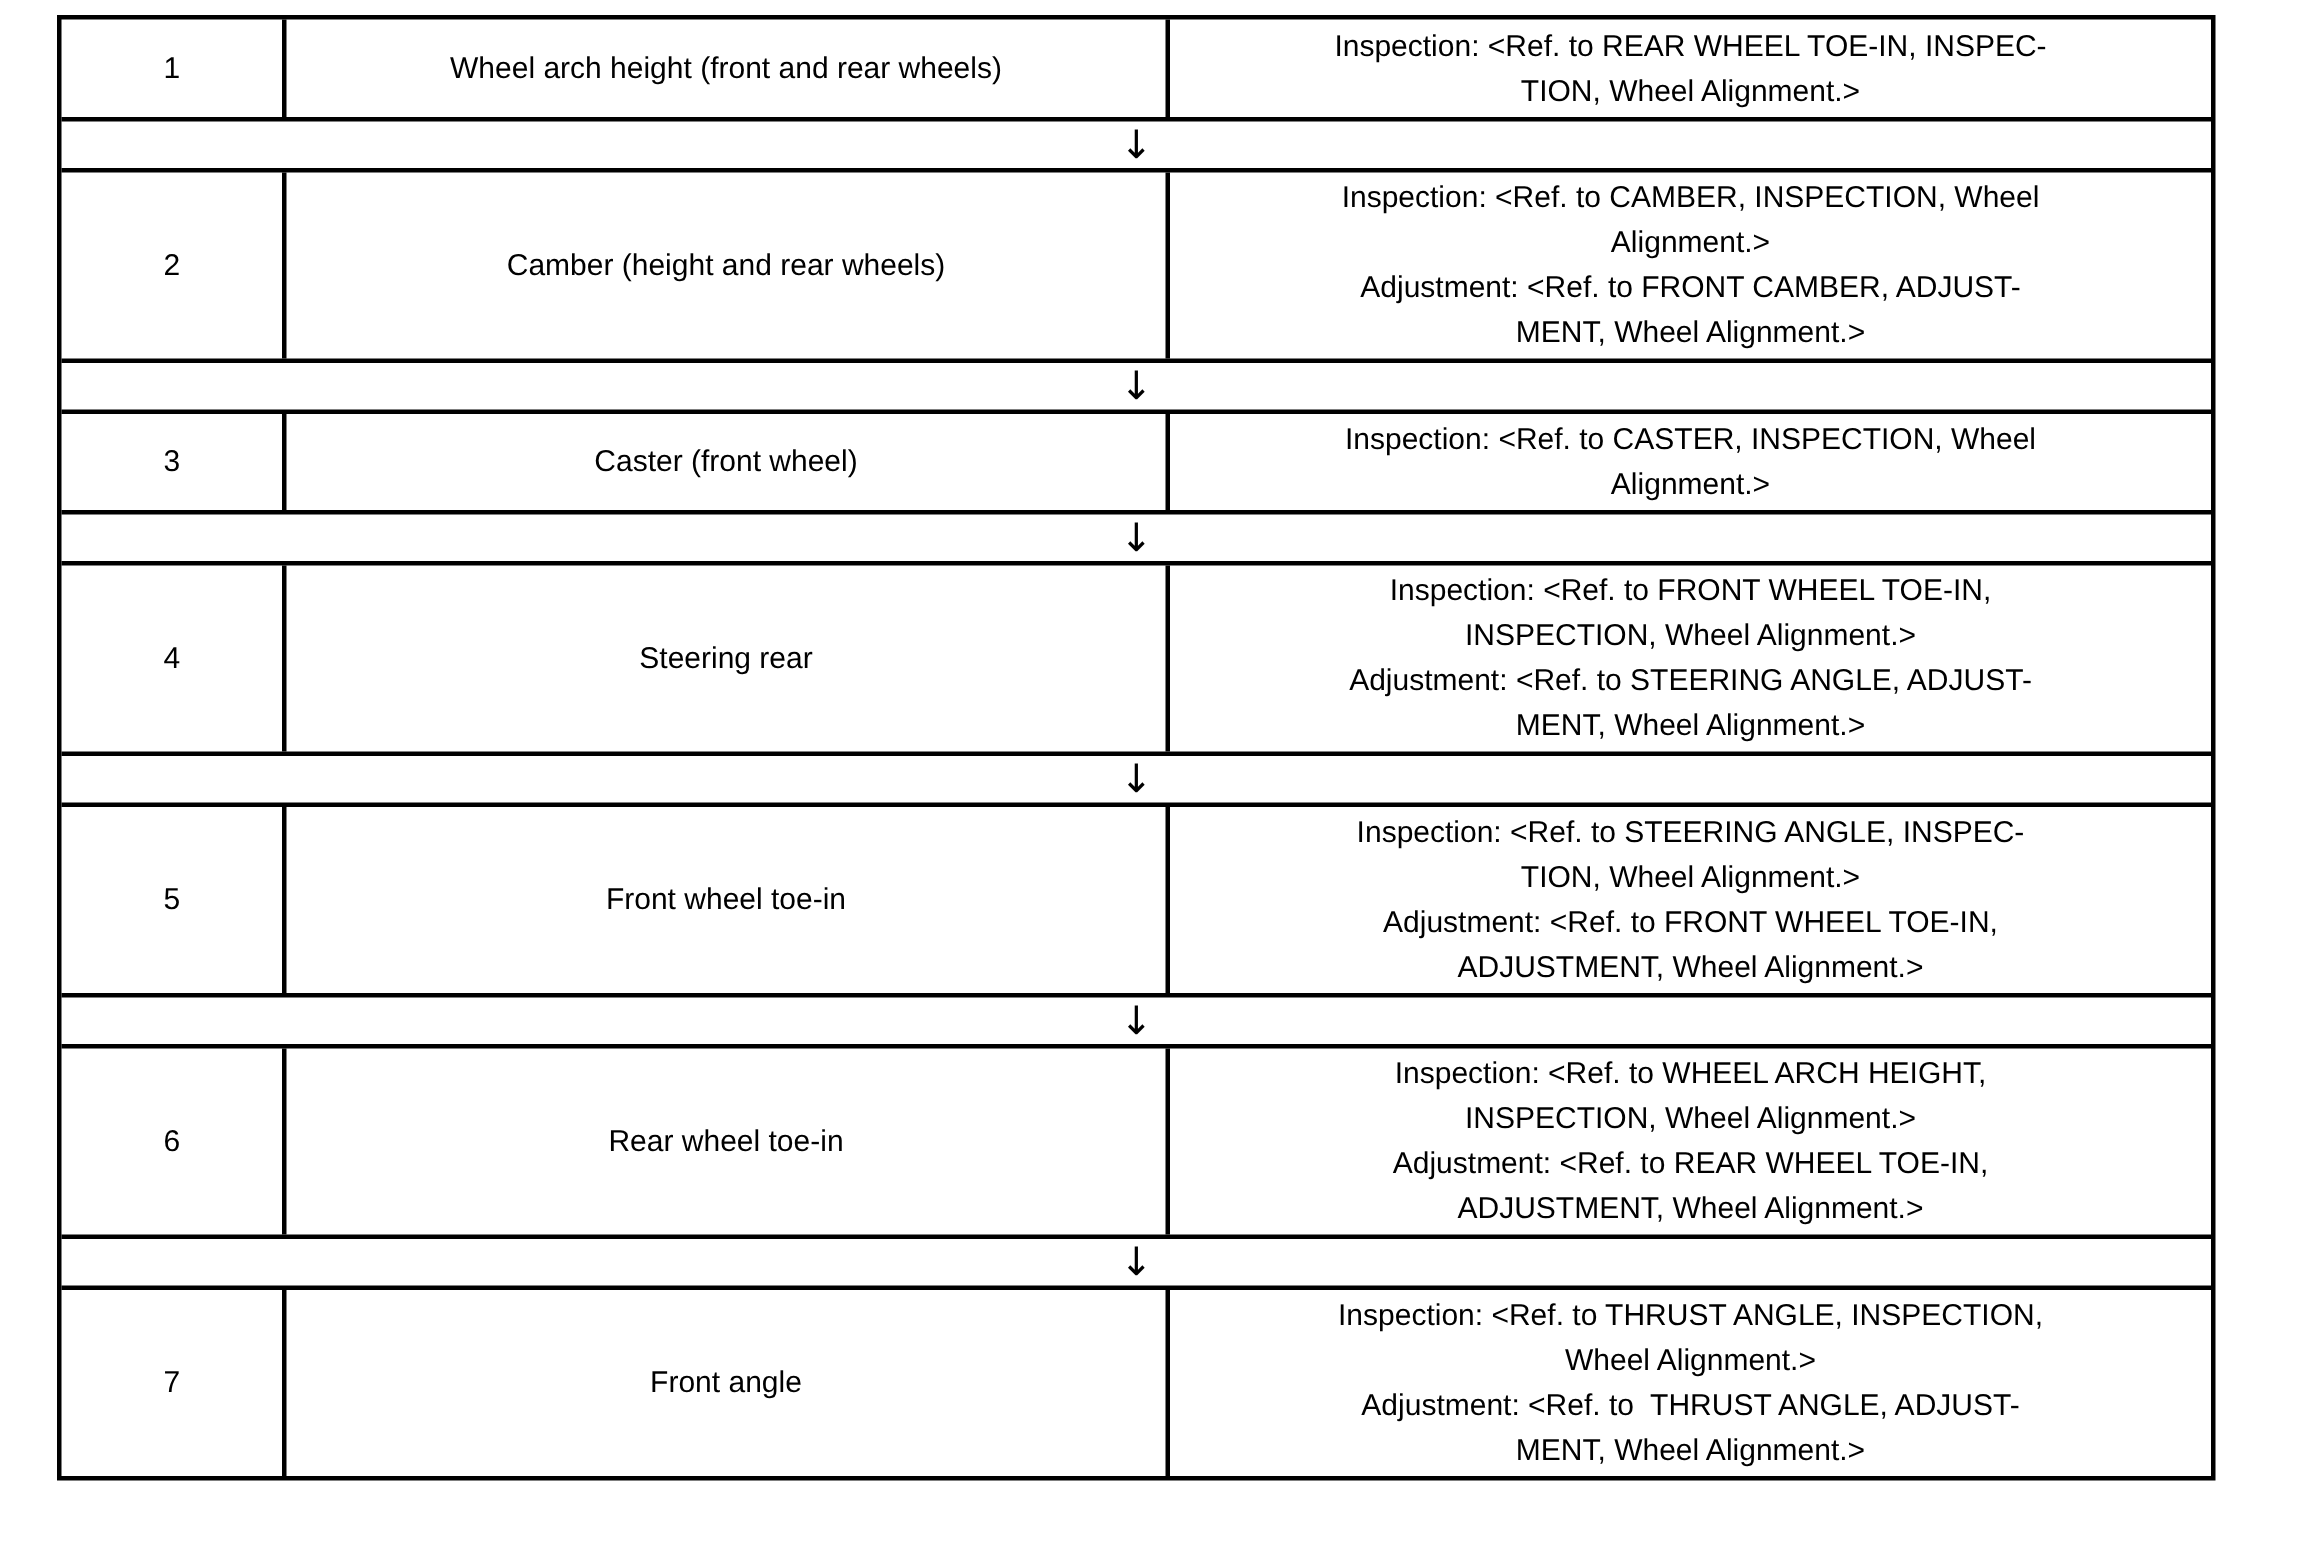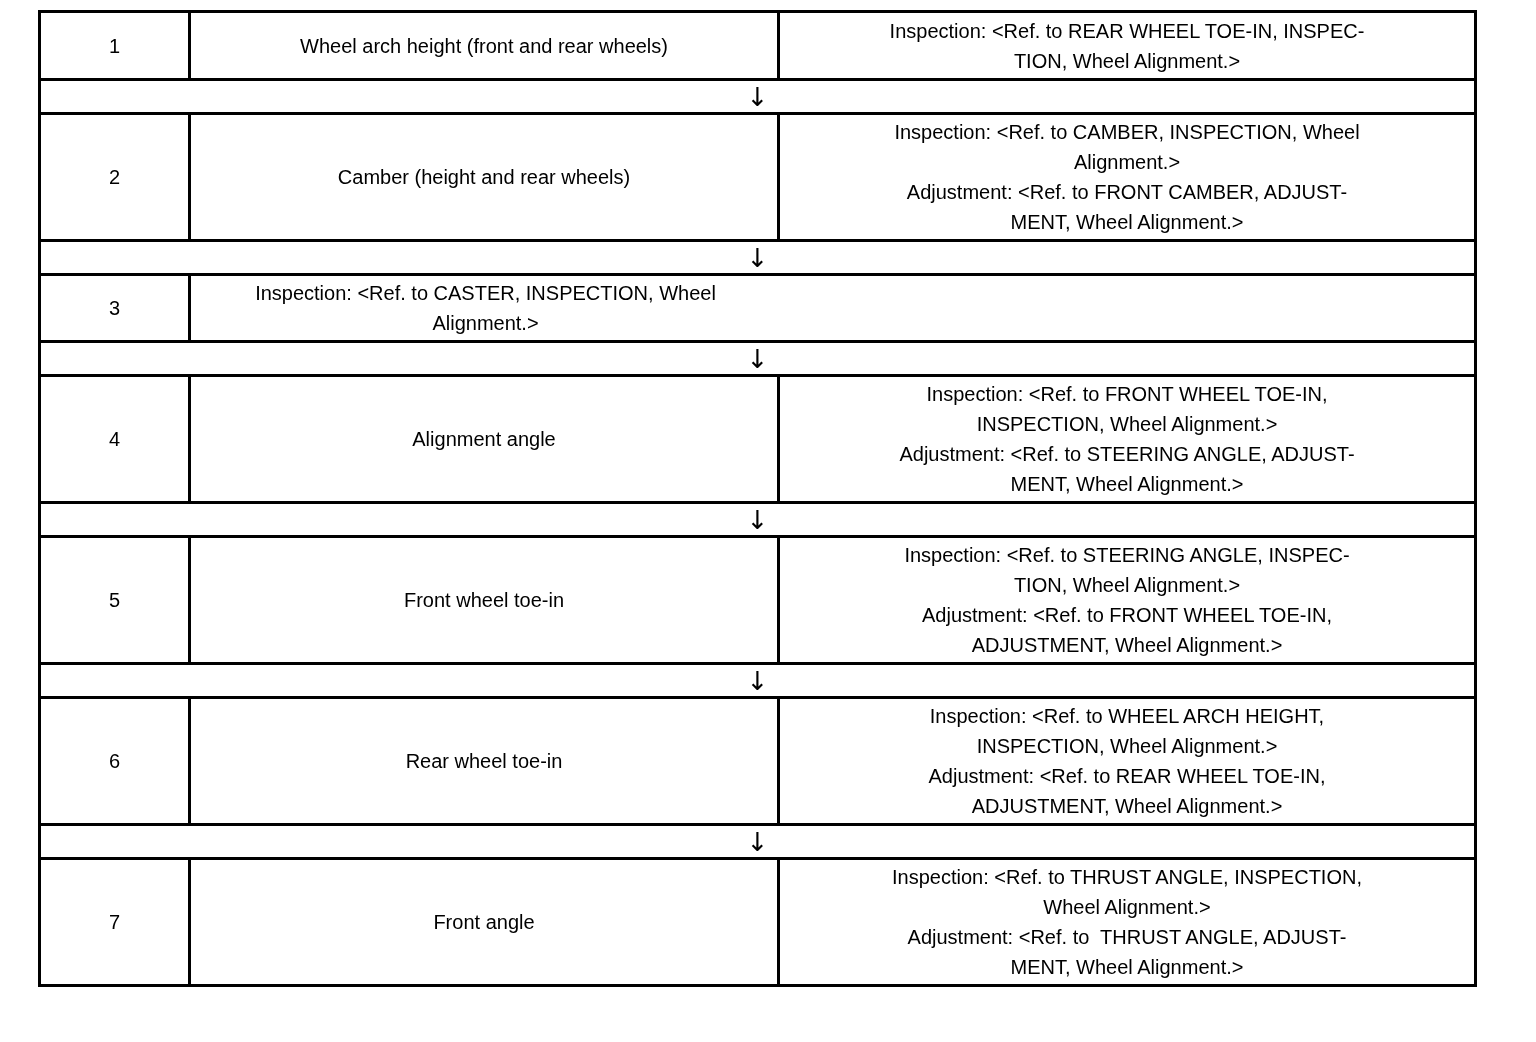--- a/index.html
+++ b/index.html
@@ -93,31 +93,32 @@
 Adjustment: &lt;Ref. to FRONT CAMBER, ADJUST-
 MENT, Wheel Alignment.&gt;</div>
     </div>
 
     <div class="band">
       <span class="arrow">↓</span>
     </div>
 
     <div class="row h-s">
       <div class="cell num">3</div>
+      <div class="cell item">Caster (front wheel)</div>
       <div class="cell refs">Inspection: &lt;Ref. to CASTER, INSPECTION, Wheel
 Alignment.&gt;</div>
     </div>
 
     <div class="band">
       <span class="arrow">↓</span>
     </div>
 
     <div class="row h-t">
       <div class="cell num">4</div>
-      <div class="cell item">Alignment angle</div>
+      <div class="cell item">Steering rear</div>
       <div class="cell refs">Inspection: &lt;Ref. to FRONT WHEEL TOE-IN,
 INSPECTION, Wheel Alignment.&gt;
 Adjustment: &lt;Ref. to STEERING ANGLE, ADJUST-
 MENT, Wheel Alignment.&gt;</div>
     </div>
 
     <div class="band">
       <span class="arrow">↓</span>
     </div>
 

